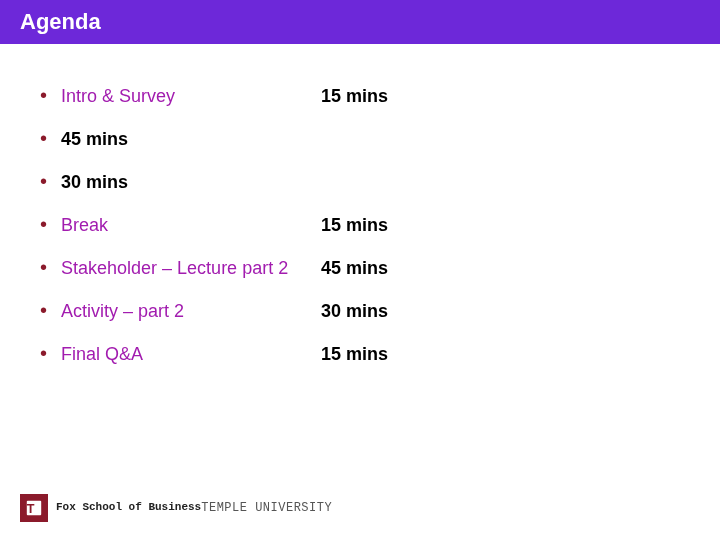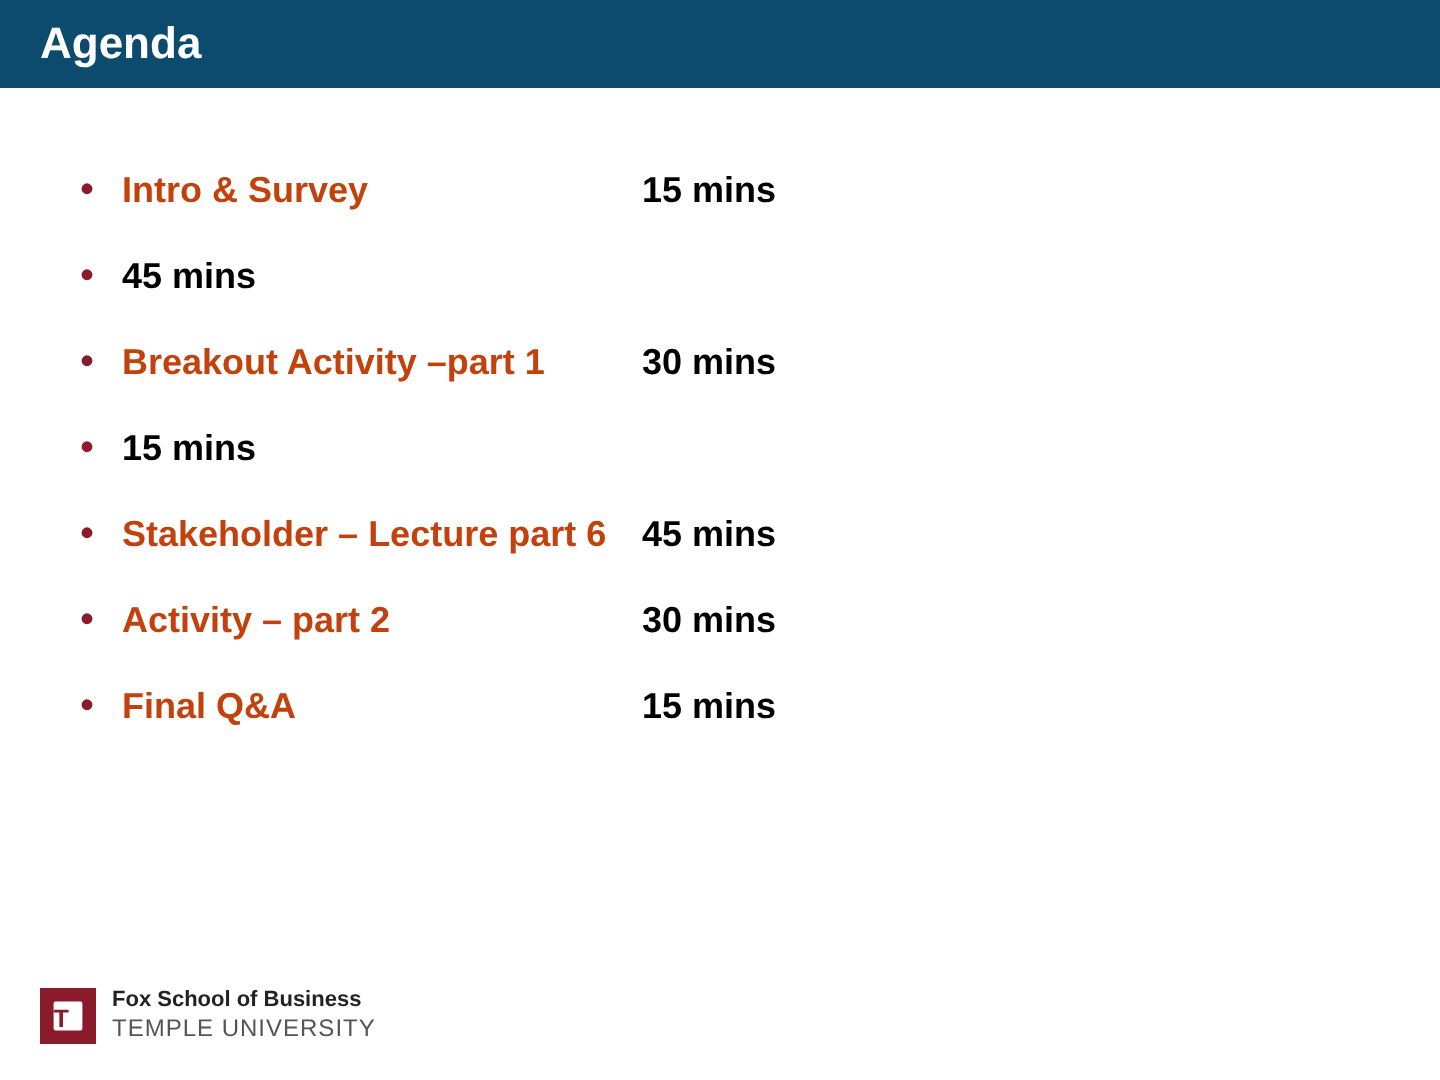--- a/index.html
+++ b/index.html
@@ -6,21 +6,21 @@
 
     body {
       width: 720px;
       height: 540px;
       background: #ffffff;
       font-family: Arial, Helvetica, sans-serif;
       overflow: hidden;
     }
 
     .header {
-      background: #0c4a6e;
+      background: #6d28d9;
       color: #ffffff;
       padding: 10px 20px;
       font-size: 22px;
       font-weight: bold;
       height: 44px;
       display: flex;
       align-items: center;
     }
 
     .content {
@@ -44,22 +44,22 @@
 
     .bullet {
       color: #8B1A2B;
       font-size: 20px;
       margin-right: 14px;
       flex-shrink: 0;
     }
 
     .item-label {
       flex: 0 0 260px;
-      font-weight: 700;
-      color: #c2410c;
+      font-weight: 400;
+      color: #a21caf;
     }
 
     .item-duration {
       font-weight: 600;
       color: #000000;
     }
 
     .footer {
       position: absolute;
       bottom: 18px;
@@ -79,22 +79,23 @@
       flex-shrink: 0;
     }
 
     .fox-logo-box svg {
       width: 18px;
       height: 18px;
     }
 
     .footer-text {
       display: flex;
-      flex-direction: column;
+      flex-direction: row;
       line-height: 1.2;
+      font-family: Liberation Mono, monospace;
     }
 
     .footer-text .school-name {
       font-size: 11px;
       font-weight: bold;
       color: #222;
     }
 
     .footer-text .university-name {
       font-size: 12px;
@@ -116,30 +117,30 @@
         <span class="bullet">•</span>
         <span class="item-label">Intro &amp; Survey</span>
         <span class="item-duration">15 mins</span>
       </li>
       <li>
         <span class="bullet">•</span>
         <span class="item-duration">45 mins</span>
       </li>
       <li>
         <span class="bullet">•</span>
-        <span class="item-label">Breakout Activity –part 1</span>
         <span class="item-duration">30 mins</span>
       </li>
       <li>
         <span class="bullet">•</span>
+        <span class="item-label">Break</span>
         <span class="item-duration">15 mins</span>
       </li>
       <li>
         <span class="bullet">•</span>
-        <span class="item-label">Stakeholder – Lecture part 6</span>
+        <span class="item-label">Stakeholder – Lecture part 2</span>
         <span class="item-duration">45 mins</span>
       </li>
       <li>
         <span class="bullet">•</span>
         <span class="item-label">Activity – part 2</span>
         <span class="item-duration">30 mins</span>
       </li>
       <li>
         <span class="bullet">•</span>
         <span class="item-label">Final Q&amp;A</span>

